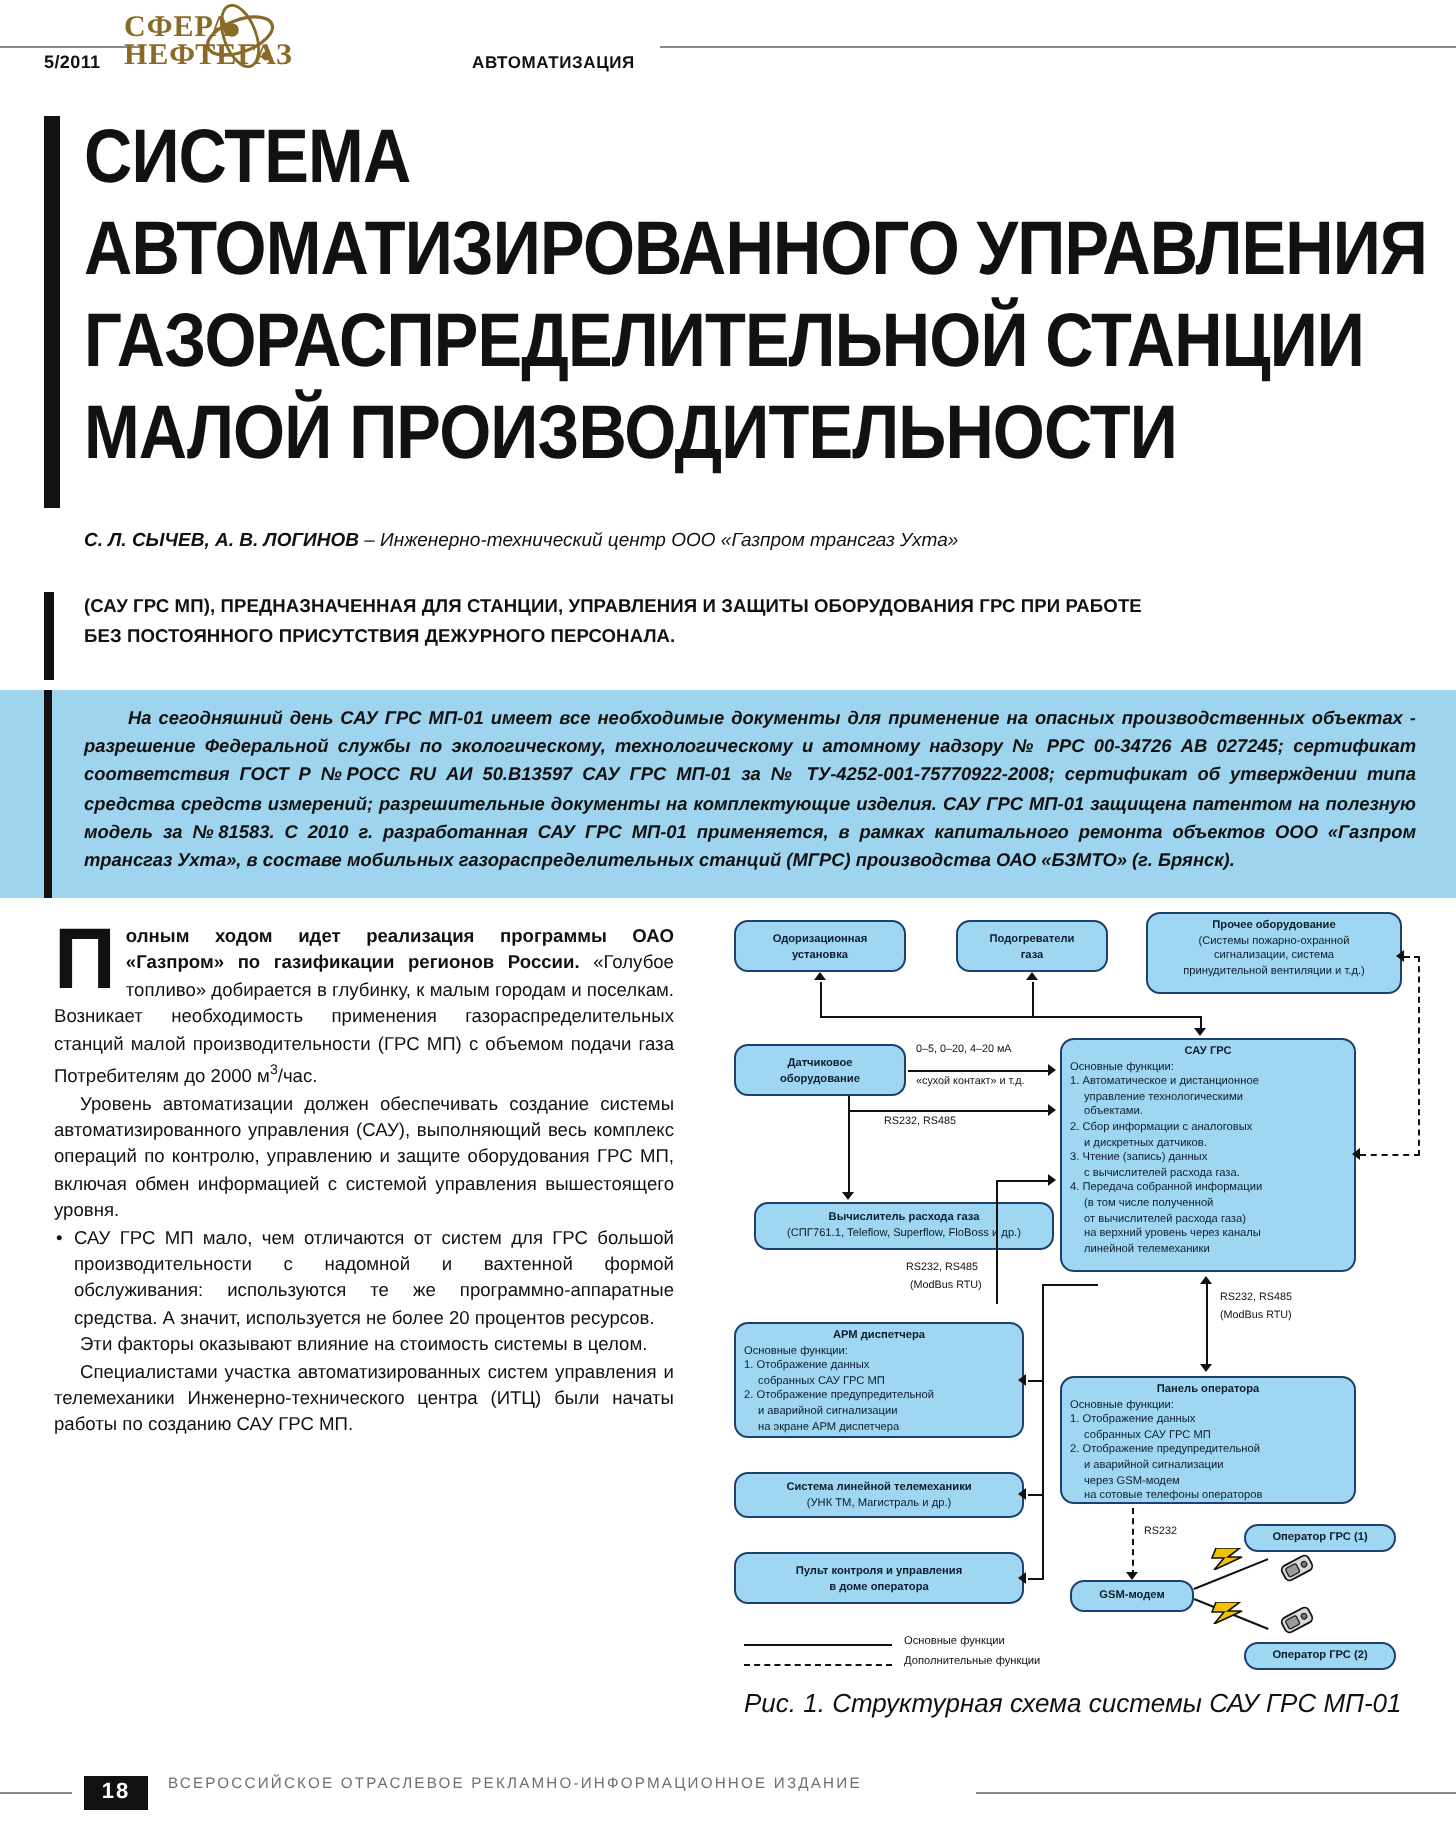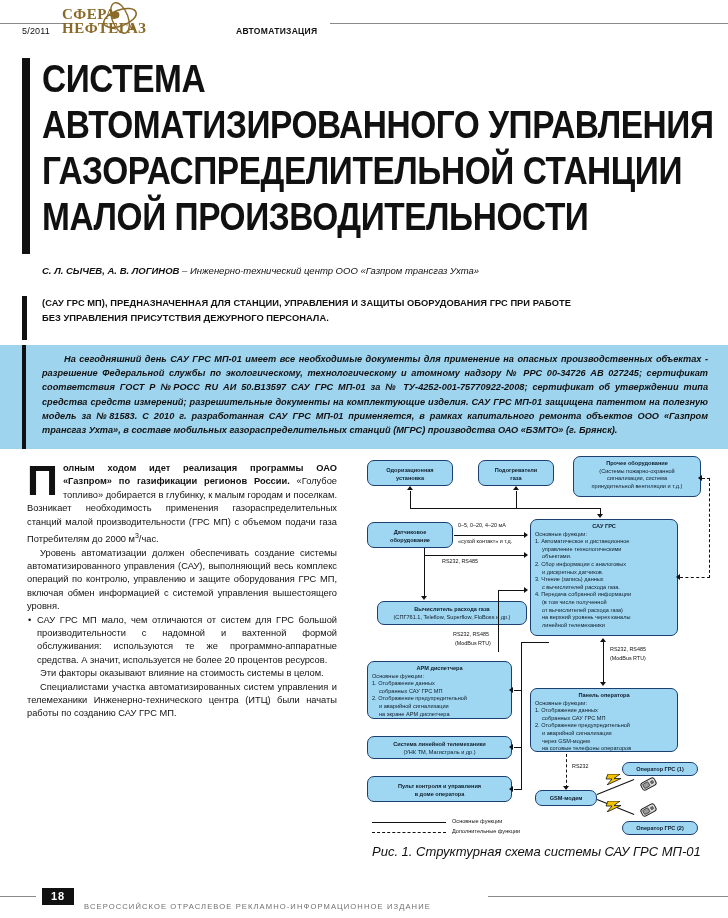--- a/index.html
+++ b/index.html
@@ -19,21 +19,21 @@
   .mh-rule-left {
     position: absolute; left: 0; top: 23px; width: 72px; height: 1px;
     background: #8a8a8a;
   }
   .mh-rule-right {
     position: absolute; left: 330px; top: 23px; width: 398px; height: 1px;
     background: #8a8a8a;
   }
   .mh-issue {
     position: absolute; left: 22px; top: 26px;
-    font-size: 9px; font-weight: normal; color: #111; letter-spacing: .2px;
+    font-size: 9px; font-weight: bold; color: #111; letter-spacing: .2px;
   }
   .mh-logo {
     position: absolute; left: 62px; top: 6px; width: 145px; height: 34px;
   }
   .mh-logo-l1, .mh-logo-l2 {
     font-family: "Liberation Serif", serif;
     font-weight: bold; color: #8a6a28; letter-spacing: .5px;
     line-height: 1;
   }
   .mh-logo-l1 { position:absolute; left:0; top:1px; font-size: 15px; }
@@ -188,21 +188,21 @@
   
   .footer { position: absolute; left: 0; top: 886px; width: 728px; height: 22px; }
   .ft-rule-l { position:absolute; left: 0; top: 10px; width: 36px; height: 1px; background:#8a8a8a; }
   .ft-rule-r { position:absolute; left: 488px; top: 10px; width: 240px; height: 1px; background:#8a8a8a; }
   .ft-num {
     position: absolute; left: 42px; top: 2px; width: 32px; height: 17px;
     background: #111; color:#fff; font-size: 11px; font-weight: bold;
     text-align: center; line-height: 17px; letter-spacing: 1px;
   }
   .ft-txt {
-    position: absolute; left: 84px; top: 16px;
+    position: absolute; left: 84px; top: 1px;
     font-size: 7.6px; letter-spacing: 1.1px; color: #6f6f6f;
     white-space: nowrap;
   }
 </style>
 </head>
 <body>
 
 <div class="masthead">
   <div class="mh-rule-left"></div>
   <div class="mh-rule-right"></div>
@@ -231,21 +231,21 @@
 </div>
 
 <div class="authors">
   <b>С. Л. СЫЧЕВ, А. В. ЛОГИНОВ</b><span> – Инженерно-технический центр ООО «Газпром трансгаз Ухта»</span>
 </div>
 
 <div class="lead-caps">
   <div class="lead-bar"></div>
   <div class="lead-text">
     <div>(САУ ГРС МП), ПРЕДНАЗНАЧЕННАЯ ДЛЯ СТАНЦИИ, УПРАВЛЕНИЯ И ЗАЩИТЫ ОБОРУДОВАНИЯ ГРС ПРИ РАБОТЕ</div>
-    <div>БЕЗ УПРАВЛЕНИЯ ПРИСУТСТВИЯ ДЕЖУРНОГО ПЕРСОНАЛА.</div>
+    <div>БЕЗ ПОСТОЯННОГО ПРИСУТСТВИЯ ДЕЖУРНОГО ПЕРСОНАЛА.</div>
   </div>
 </div>
 
 <div class="abstract">
   <div class="abstract-bar"></div>
   <div class="abstract-body">На сегодняшний день САУ ГРС МП-01 имеет все необходимые документы для применение на опасных производственных объектах - разрешение Федеральной службы по экологическому, технологическому и атомному надзору № РРС 00-34726 АВ 027245; сертификат соответствия ГОСТ Р №РОСС RU АИ 50.В13597 САУ ГРС МП-01 за № ТУ-4252-001-75770922-2008; сертификат об утверждении типа средства средств измерений; разрешительные документы на комплектующие изделия. САУ ГРС МП-01 защищена патентом на полезную модель за №81583. С 2010 г. разработанная САУ ГРС МП-01 применяется, в рамках капитального ремонта объектов ООО «Газпром трансгаз Ухта», в составе мобильных газораспределительных станций (МГРС) производства ОАО «БЗМТО» (г. Брянск).</div>
 </div>
 
 <div class="col-left">
   <div class="dropcap-para">

